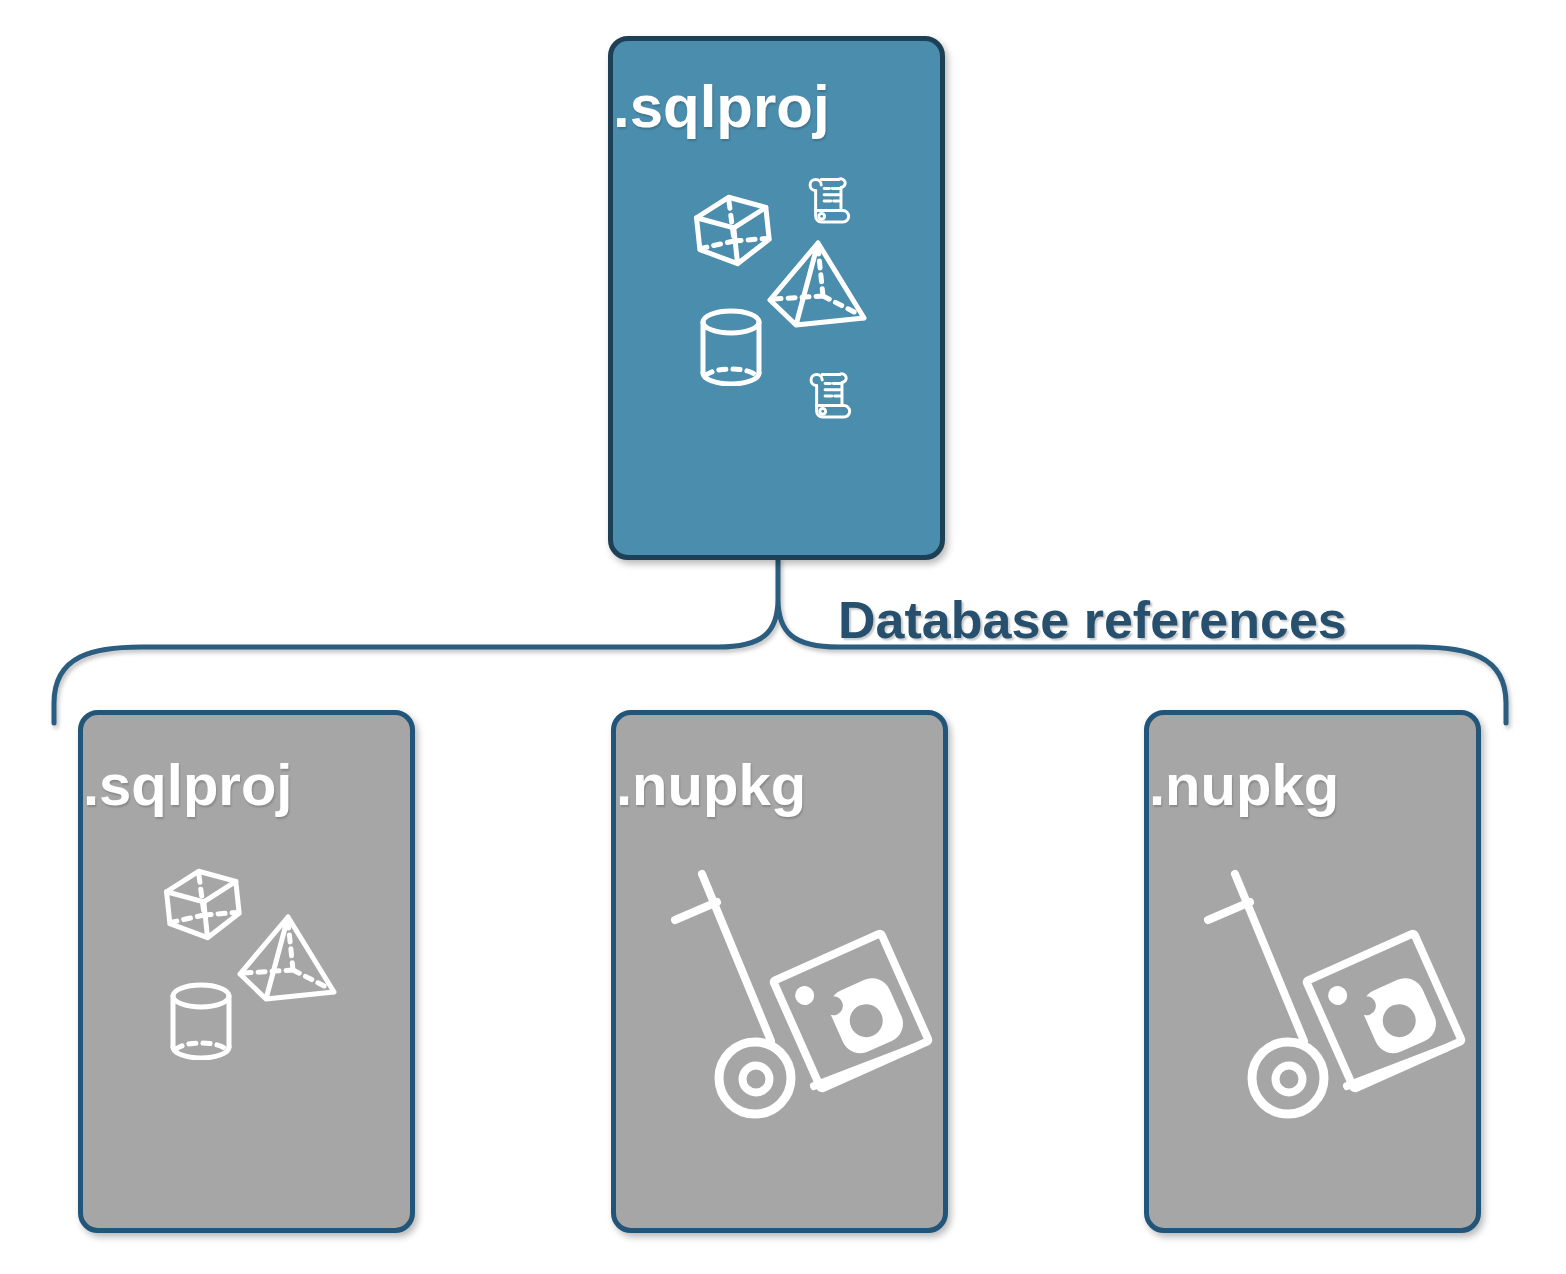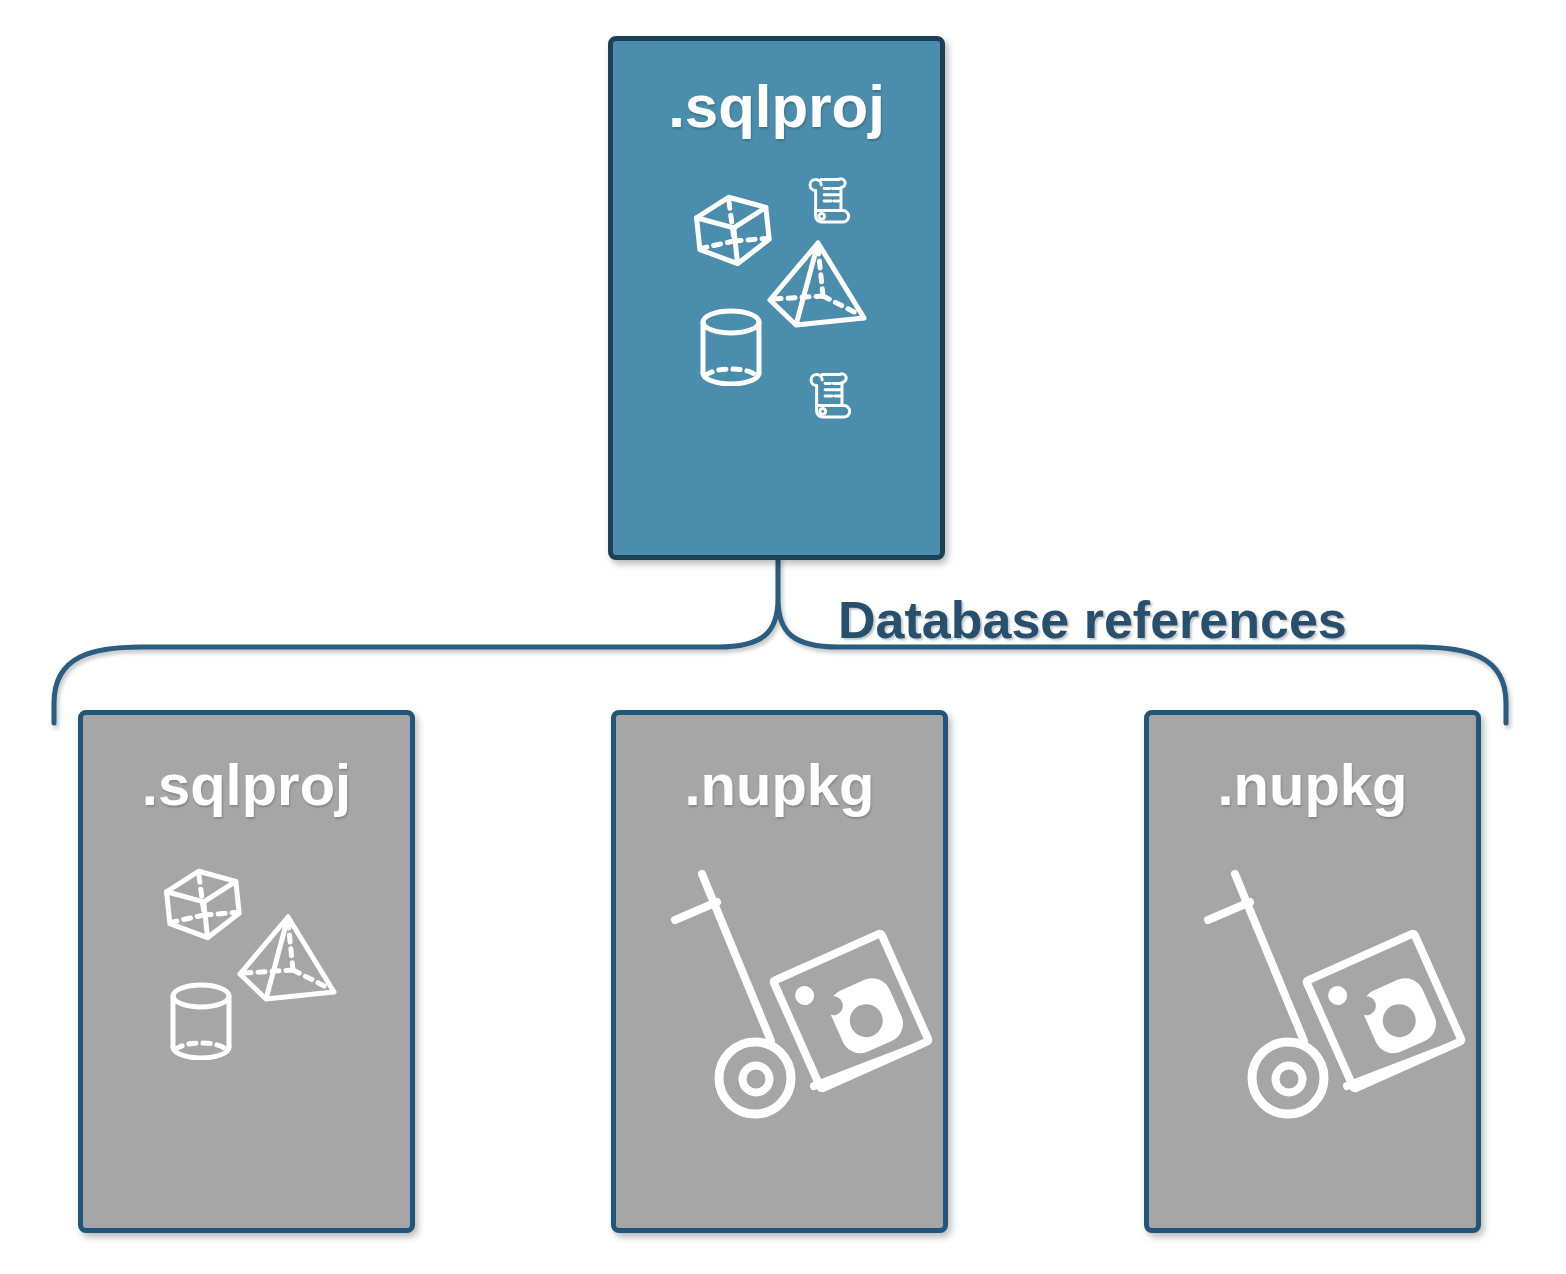--- a/index.html
+++ b/index.html
@@ -12,24 +12,23 @@
     --icon-color:#ffffff;
     --page-bg:#ffffff;
   }
   html,body{margin:0;padding:0;background:var(--page-bg);}
   .canvas{
     position:relative;width:1566px;height:1274px;overflow:hidden;
     background:var(--page-bg);
     font-family:"Liberation Sans", sans-serif;
   }
   .box{
-    position:absolute;border-radius:8px;border:5px solid var(--gray-border);
+    position:absolute;border-radius:20px;border:5px solid var(--gray-border);
     background:var(--gray-fill);box-sizing:border-box;
     box-shadow:3px 4px 7px rgba(0,0,0,0.28);
-    text-align:center;
   }
   .box.teal{background:var(--teal-fill);border-color:var(--teal-border);}
   .box .title{
     color:#fff;font-weight:bold;font-size:58px;letter-spacing:0px;
     margin-top:40px;line-height:1.05;
     text-shadow:1px 2px 2px rgba(0,0,0,0.18);
   }
   .box.teal .title{font-size:60px;margin-top:34px;}
   .box svg{position:absolute;overflow:visible;}
   .pos-shapes{left:79px;top:149px;width:182px;height:196px;}

